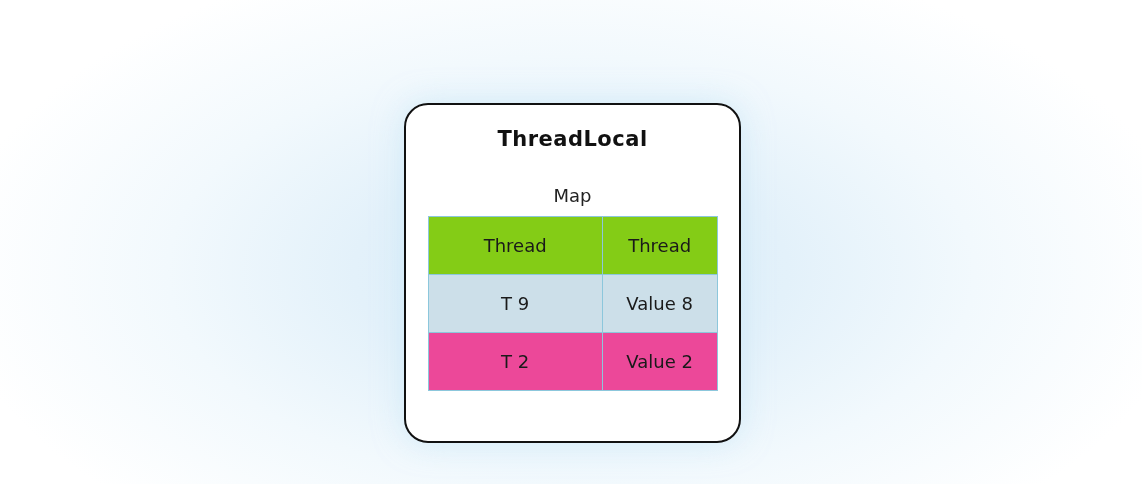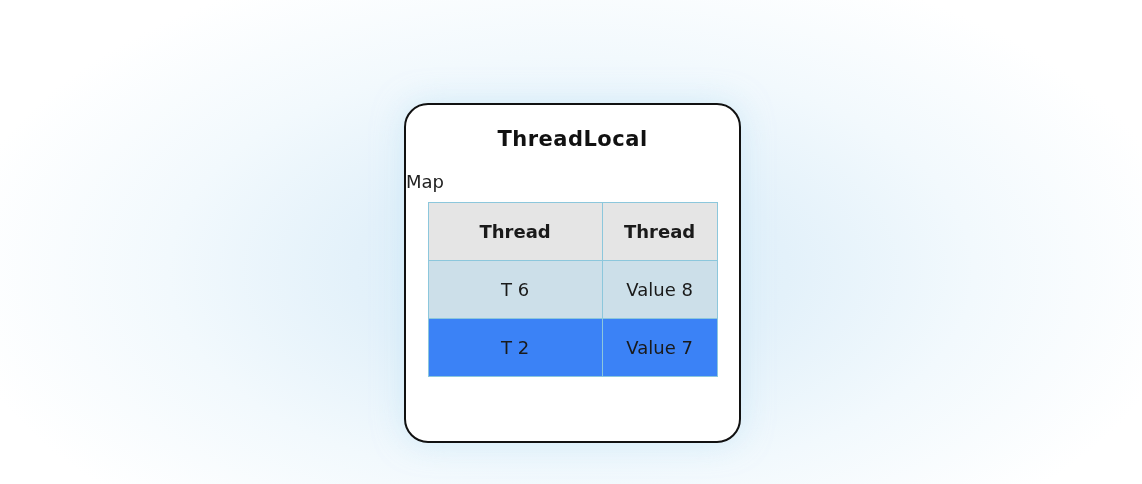--- a/index.html
+++ b/index.html
@@ -38,51 +38,51 @@
   .box-title {
     margin-top: 22px;
     text-align: center;
     font-size: 21px;
     font-weight: bold;
     letter-spacing: 0.5px;
     color: #111111;
   }
 
   .map-label {
-    margin-top: 20px;
-    text-align: left;
+    margin-top: 34px;
+    text-align: center;
     font-size: 18px;
     color: #222222;
   }
 
   .map-table {
     margin: 10px auto 0 auto;
     border-collapse: collapse;
     width: 290px;
   }
 
   .map-table td, .map-table th {
     border: 1.5px solid #8cc7dc;
     text-align: center;
     height: 58px;
     font-size: 18px;
     color: #1a1a1a;
     vertical-align: middle;
   }
 
   .map-table th {
-    font-weight: bold;
-    background: #e5e5e5;
+    font-weight: normal;
+    background: #84cc16;
   }
 
   .col-thread { width: 175px; }
   .col-object { width: 115px; }
 
   .row-highlight td { background: #ccdfe9; }
-  .row-normal td { background: #3b82f6; text-align: center; }
+  .row-normal td { background: #ec4899; text-align: center; }
 
   [data-name$="-cell"], .box-title, .map-label { user-select: none; }
 </style>
 </head>
 <body>
 
 <div class="canvas" data-name="diagram-canvas">
   <div class="main-box" data-name="threadlocal-box">
 
     <div class="box-title" data-name="box-title">ThreadLocal</div>
@@ -91,24 +91,24 @@
 
     <table class="map-table" data-name="map-table">
       <thead>
         <tr data-name="table-header-row">
           <th class="col-thread" data-name="thread-header-cell">Thread</th>
           <th class="col-object" data-name="object-header-cell">Thread</th>
         </tr>
       </thead>
       <tbody>
         <tr class="row-highlight" data-name="table-row">
-          <td data-name="thread-cell">T 6</td>
+          <td data-name="thread-cell">T 9</td>
           <td data-name="object-cell">Value 8</td>
         </tr>
         <tr class="row-normal" data-name="table-row">
           <td data-name="thread-cell">T 2</td>
-          <td data-name="object-cell">Value 7</td>
+          <td data-name="object-cell">Value 2</td>
         </tr>
       </tbody>
     </table>
 
   </div>
 </div>
 
 </body></html>

